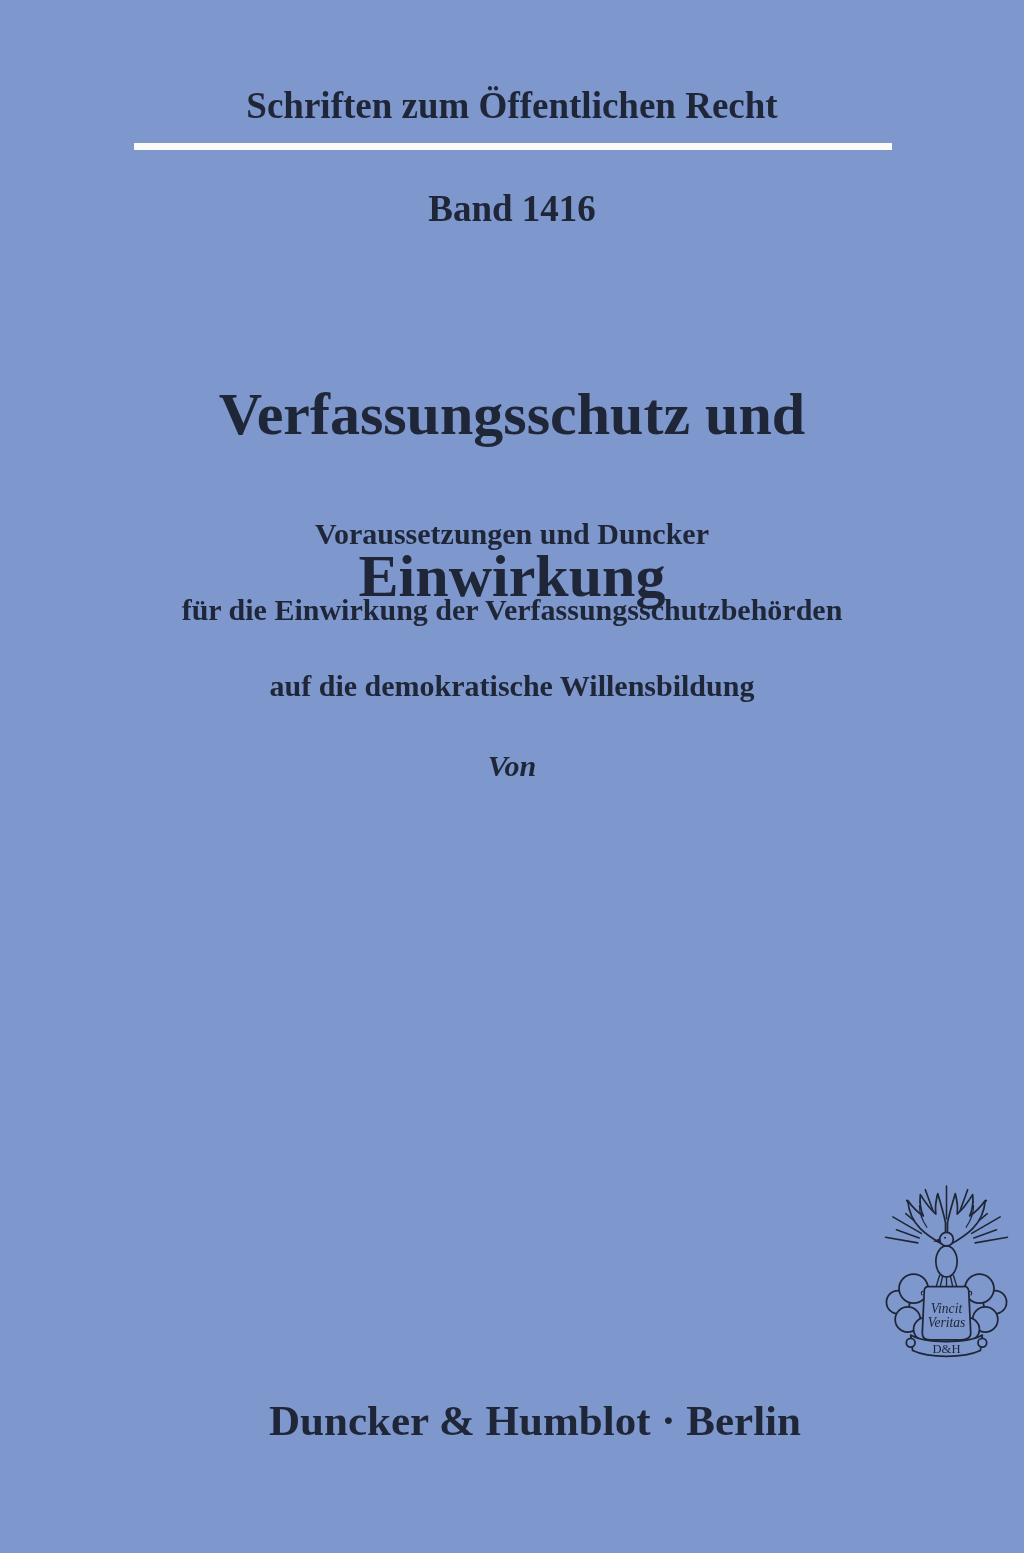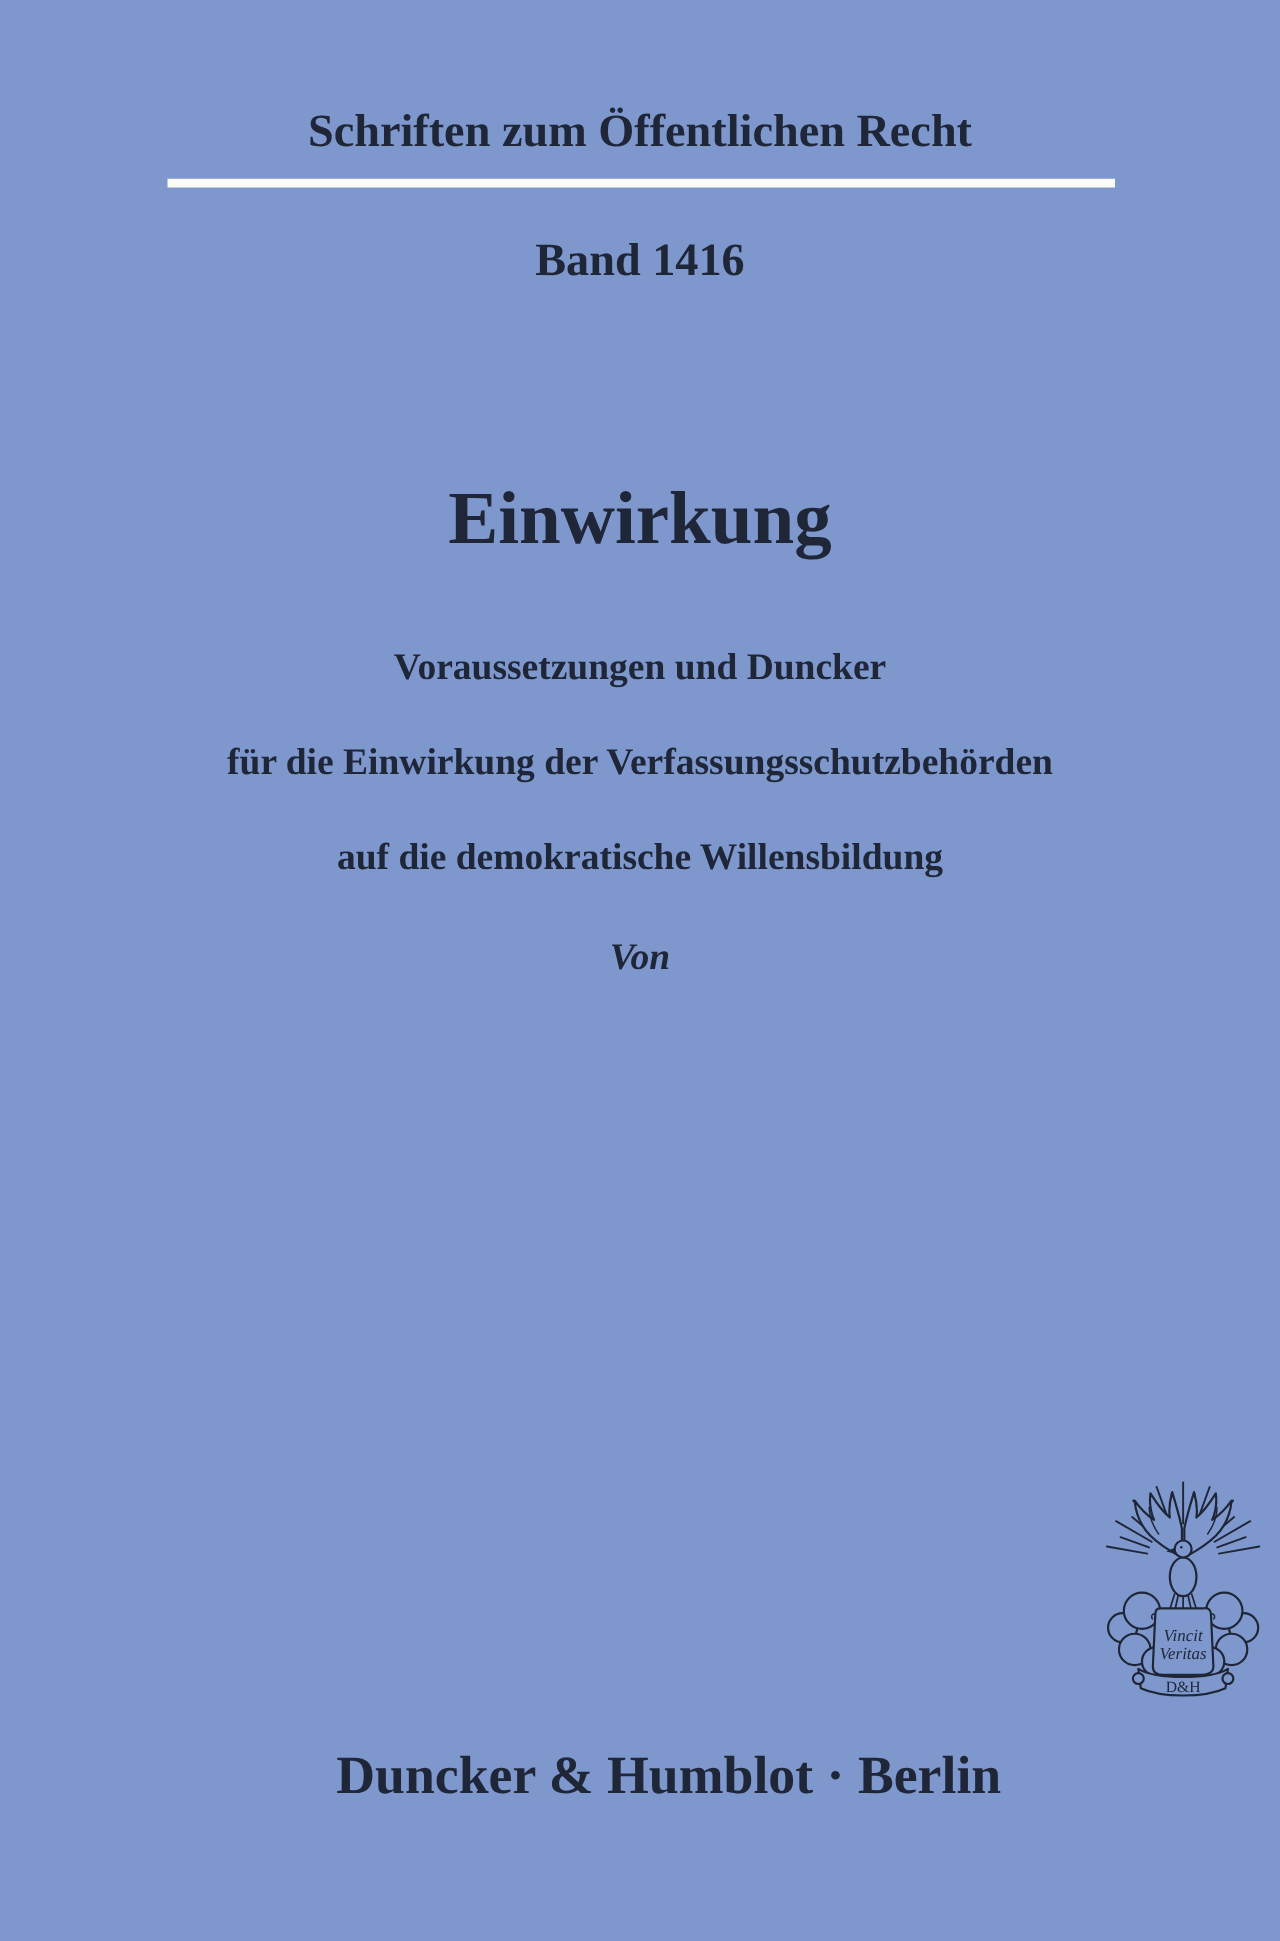--- a/index.html
+++ b/index.html
@@ -43,20 +43,21 @@
 
 <div class="cover">
 
   <div class="center series">Schriften zum Öffentlichen Recht</div>
 
   <div class="rule"></div>
 
   <div class="center band">Band 1416</div>
 
   <div class="center title">
+    <span>Verfassungsschutz und</span>
     <span>Einwirkung</span>
   </div>
 
   <div class="center subtitle">
     <span>Voraussetzungen und Duncker</span>
     <span>für die Einwirkung der Verfassungsschutzbehörden</span>
     <span>auf die demokratische Willensbildung</span>
   </div>
 
   <div class="center von">Von</div>

